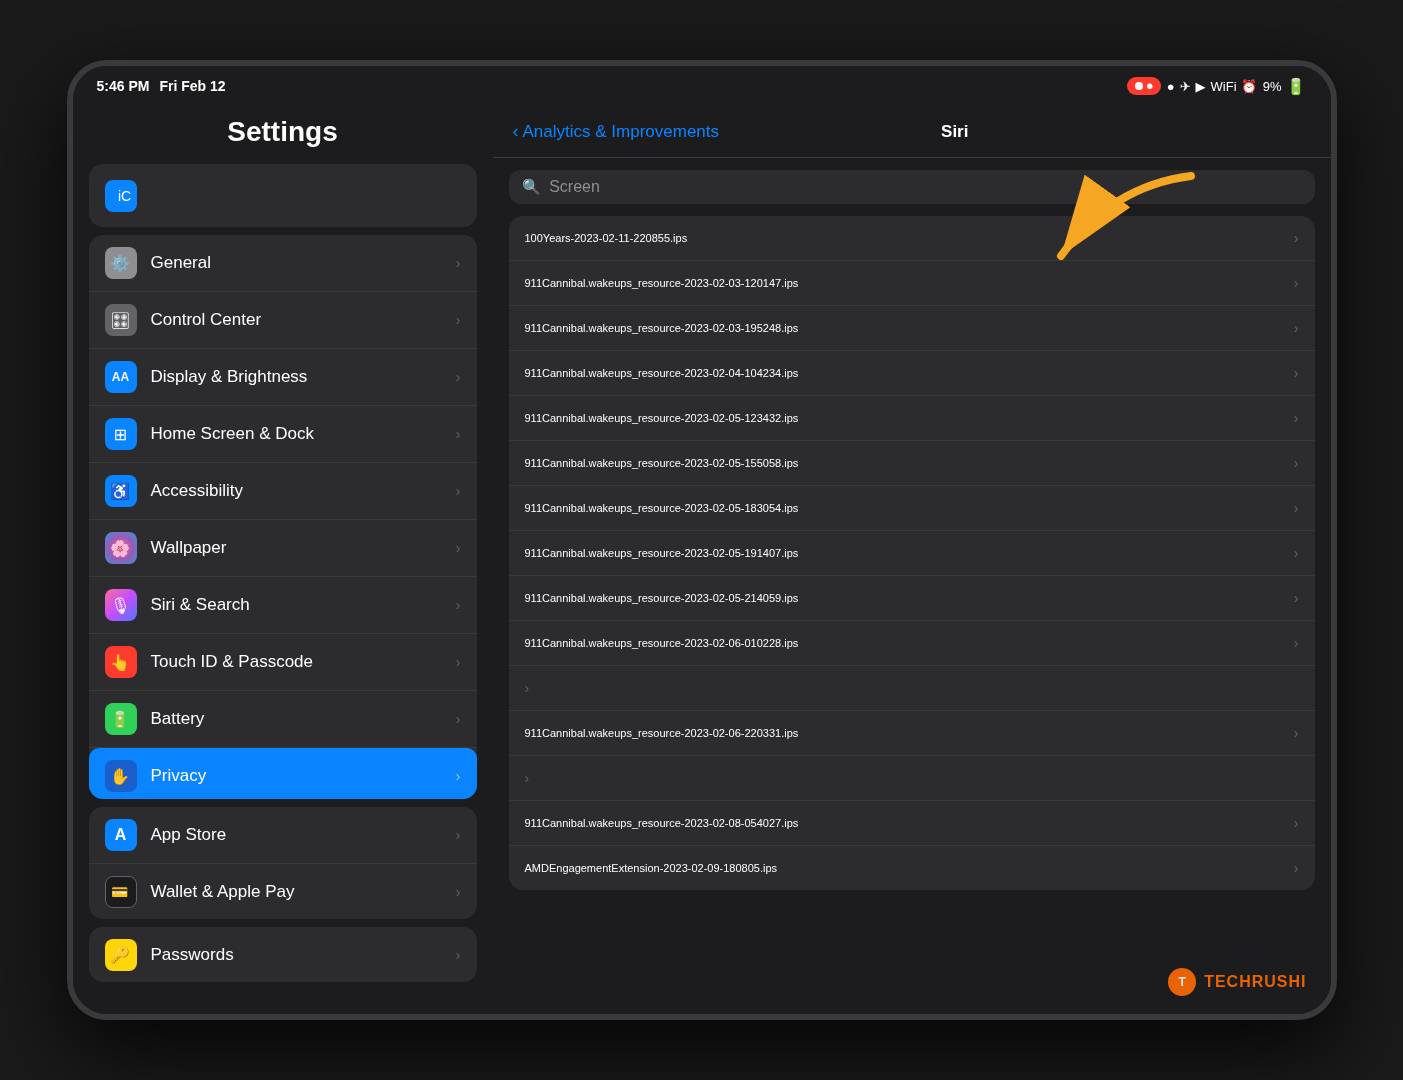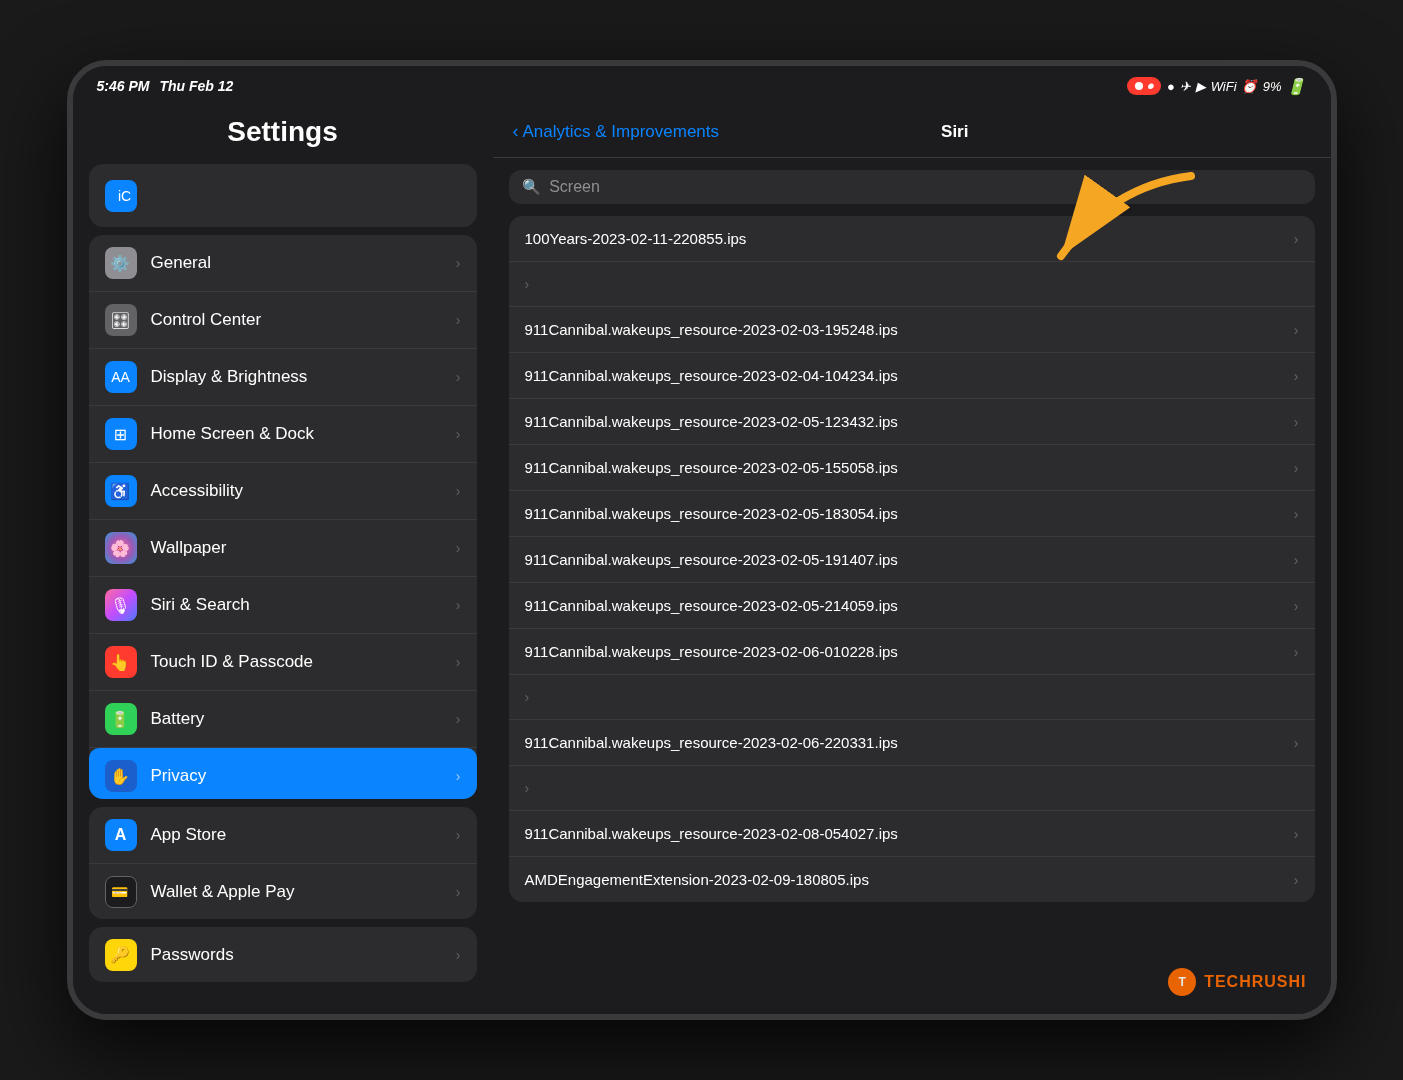--- a/index.html
+++ b/index.html
@@ -25,21 +25,20 @@
     }
     
     .status-bar {
       display: flex;
       align-items: center;
       justify-content: space-between;
       padding: 8px 24px;
       background: #1c1c1e;
       height: 40px;
       flex-shrink: 0;
-      font-style: italic;
     }
     .status-time {
       color: #ffffff;
       font-size: 14px;
       font-weight: 600;
     }
     .status-right {
       display: flex;
       align-items: center;
       gap: 6px;
@@ -223,21 +222,21 @@
       justify-content: space-between;
       padding: 14px 16px;
       border-bottom: 0.5px solid #3a3a3c;
       cursor: pointer;
     }
     .file-item:last-child {
       border-bottom: none;
     }
     .file-name {
       color: #ffffff;
-      font-size: 15px;
+      font-size: 11px;
     }
     .file-chevron {
       color: #636366;
       font-size: 14px;
     }
     
     .arrow-container {
       position: absolute;
       top: 100px;
       right: 120px;
@@ -281,21 +280,21 @@
     }
   </style>
 </head>
 <body>
 
 <div class="device-frame">
 
   <div class="status-bar">
     <div style="display:flex;align-items:center;gap:10px;">
       <span class="status-time">5:46 PM</span>
-      <span class="status-time">Thu Feb 12</span>
+      <span class="status-time">Fri Feb 12</span>
     </div>
     <div class="status-right">
       <div class="status-record">
         <div class="record-dot"></div>
         <span style="color:white;font-size:12px;">⏺</span>
       </div>
       <div class="status-icons">
         <span>●</span>
         <span>✈</span>
         <span>▶</span>
@@ -330,21 +329,21 @@
         </div>
         <div class="sidebar-item">
           <div class="item-icon" style="background:#636366;">
             <span style="color:white;font-size:16px;">🎛</span>
           </div>
           <span class="item-label">Control Center</span>
           <span class="chevron">›</span>
         </div>
         <div class="sidebar-item">
           <div class="item-icon" style="background:#0a84ff;">
-            <span style="color:white;font-size:14px;font-weight:normal;">AA</span>
+            <span style="color:white;font-size:12px;font-weight:bold;">AA</span>
           </div>
           <span class="item-label">Display &amp; Brightness</span>
           <span class="chevron">›</span>
         </div>
         <div class="sidebar-item">
           <div class="item-icon" style="background:#0a84ff;">
             <span style="color:white;font-size:16px;">⊞</span>
           </div>
           <span class="item-label">Home Screen &amp; Dock</span>
           <span class="chevron">›</span>
@@ -449,20 +448,21 @@
         </svg>
       </div>
 
       <div class="file-list">
         <div class="file-list-inner">
           <div class="file-item">
             <span class="file-name">100Years-2023-02-11-220855.ips</span>
             <span class="file-chevron">›</span>
           </div>
           <div class="file-item">
+            <span class="file-name">911Cannibal.wakeups_resource-2023-02-03-120147.ips</span>
             <span class="file-chevron">›</span>
           </div>
           <div class="file-item">
             <span class="file-name">911Cannibal.wakeups_resource-2023-02-03-195248.ips</span>
             <span class="file-chevron">›</span>
           </div>
           <div class="file-item">
             <span class="file-name">911Cannibal.wakeups_resource-2023-02-04-104234.ips</span>
             <span class="file-chevron">›</span>
           </div>

